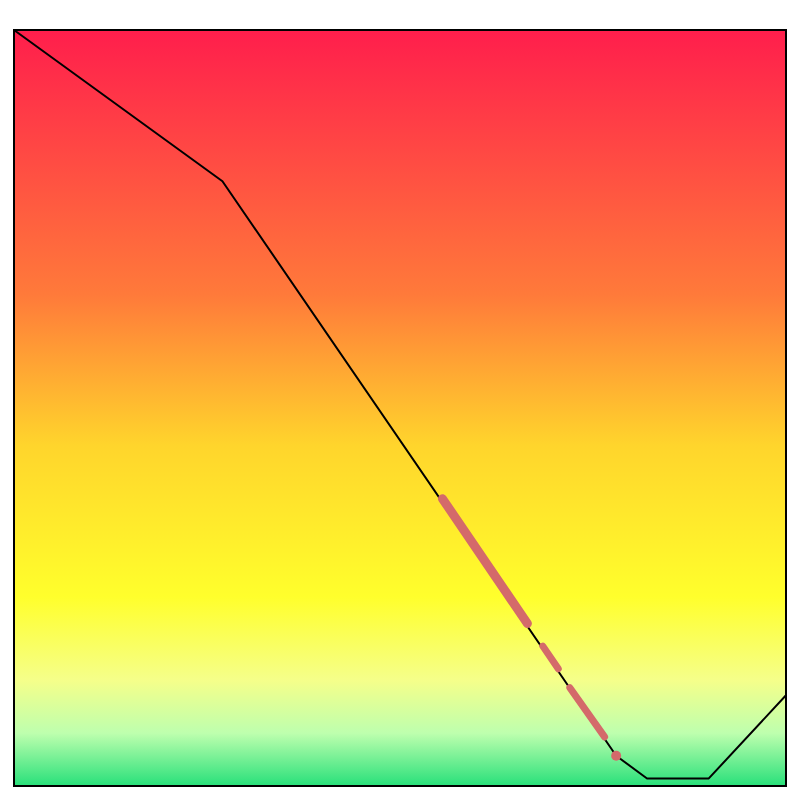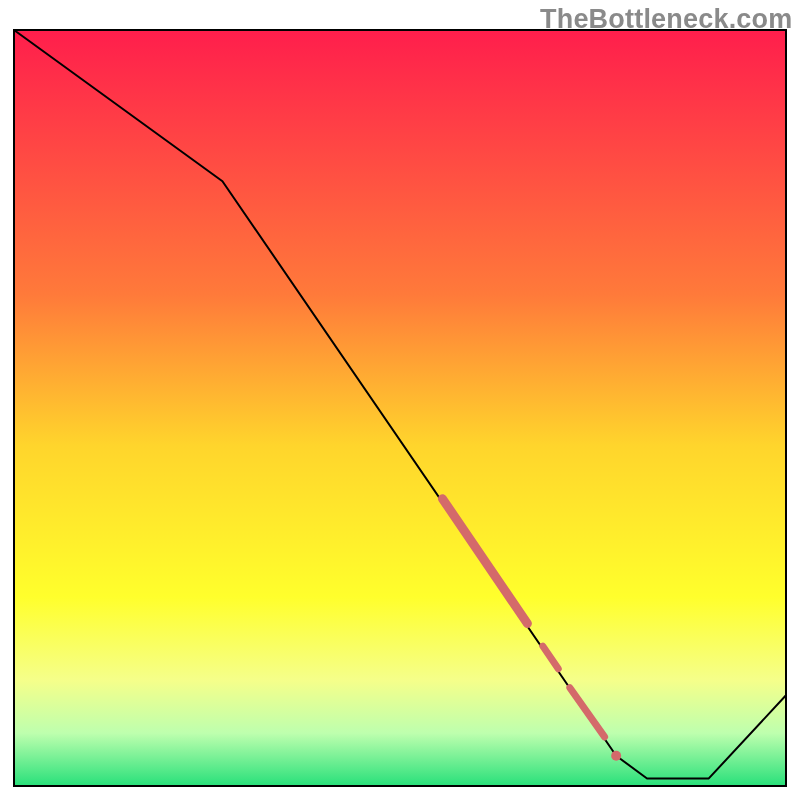--- a/index.html
+++ b/index.html
@@ -43,15 +43,14 @@
       </defs>
       <rect x="14" y="30" width="772" height="756" fill="url(#bg-grad)"></rect>
       <path d="M14 30 L222.44000000000003 181.19999999999996 L616.16 755.76 L647.04 778.4399999999999 L708.8000000000001 778.4399999999999 L786 695.28 " fill="none" stroke="#000000" stroke-width="2" stroke-linejoin="round"></path>
       <line x1="442.46000000000004" y1="498.71999999999997" x2="527.38" y2="623.46" stroke="#d46a6a" stroke-width="9" stroke-linecap="round"></line>
       <line x1="542.82" y1="646.14" x2="558.26" y2="668.8199999999999" stroke="#d46a6a" stroke-width="7" stroke-linecap="round"></line>
       <line x1="569.84" y1="687.72" x2="604.58" y2="736.86" stroke="#d46a6a" stroke-width="7" stroke-linecap="round"></line>
       <circle cx="616.16" cy="755.76" r="5" fill="#d46a6a"></circle>
       <rect x="14" y="30" width="772" height="756" fill="none" stroke="#000000" stroke-width="2"></rect>
     </svg>
 
-  <div class="watermark" style="left: 540px; top: 4px; font-size: 27px;">TheBottleneck.com</div>
 
 </div>
 
 </body></html>

